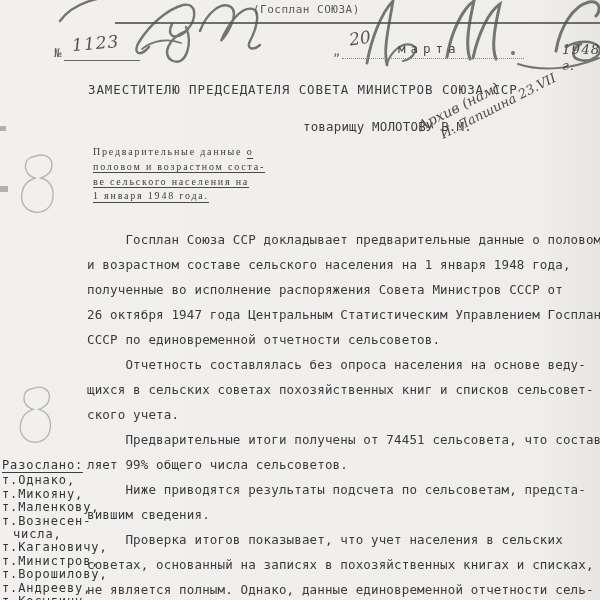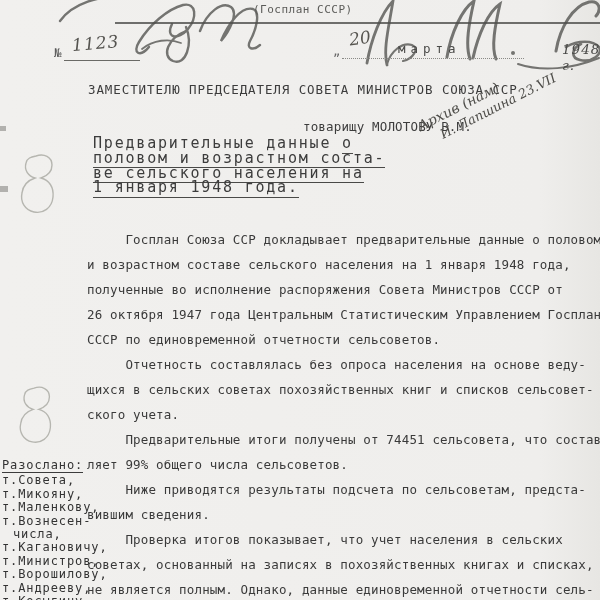--- a/index.html
+++ b/index.html
@@ -23,22 +23,22 @@
   .date-leader{left:342px;top:42px;width:182px;border-bottom:1px dotted #8a8a86;height:16px;}
   .date-month{left:398px;top:41px;font-size:12.5px;letter-spacing:5px;color:#4a4a48;}
   .date-year{left:524px;top:41px;font-family:"DejaVu Serif",serif;font-style:italic;
     font-size:13.5px;color:#4a4a48;letter-spacing:1px;margin-left:38px;}
   .addr1{left:88px;top:82px;font-size:12.5px;letter-spacing:.9px;color:#3c3c3c;}
   .addr2{left:303px;top:119px;font-size:12.5px;letter-spacing:.15px;color:#3c3c3c;}
   .arch-note{left:430px;top:116px;width:180px;transform:rotate(-27deg);
     transform-origin:0 100%;font-family:"DejaVu Serif",serif;font-style:italic;color:#4e4d49;}
   .arch-l1{font-size:14px;}
   .arch-l2{font-size:13px;margin-left:16px;margin-top:2px;}
-  .subject{left:93px;top:136px;font-size:15px;letter-spacing:1.8px;
-    line-height:14.8px;color:#3c3c3c;}
+  .subject{left:93px;top:145px;font-size:10px;letter-spacing:1.8px;
+    line-height:14.8px;color:#3c3c3c;font-family:Liberation Serif, serif;}
   .u{border-bottom:1.5px solid #494947;padding-bottom:.5px;}
   .body-col{left:87px;top:227px;width:560px;font-size:12.5px;letter-spacing:.15px;
     line-height:25px;color:#3a3a3a;}
   .body-col p{margin:0;white-space:pre;}
   .dist{left:2px;top:459px;font-size:12px;letter-spacing:.9px;line-height:13.4px;color:#333;}
   .dist div{white-space:pre;}
   .dist .label{border-bottom:1.5px solid #3c3c3c;display:inline-block;margin-bottom:1px;}
   .dist .indent{padding-left:11px;}
   
   .edge-mark{background:#7e7e7a;opacity:.55;}
@@ -63,21 +63,21 @@
     <path d="M 387,64 C 391,51 402,42 412,45 C 420,48 413,59 403,61" stroke-width="2.2"></path>
 
     <path d="M 447,57 C 451,33 462,9 474,1 C 469,23 465,45 470,59" stroke-width="3"></path>
     <path d="M 473,58 C 478,35 488,12 500,4 C 495,26 491,47 496,59" stroke-width="3"></path>
     <circle cx="513" cy="53" r="2" fill="#5f5f5c" stroke="none"></circle>
     <path d="M 556,51 C 560,27 573,6 589,2 C 599,0 602,9 596,16" stroke-width="3"></path>
     <path d="M 566,47 C 578,40 593,40 599,47 C 603,54 592,63 580,60 C 570,58 572,48 581,44" stroke-width="2.6"></path>
     <path d="M 518,64 C 542,72 572,69 599,58" stroke-width="2"></path>
   </svg>
 
-  <div class="abs type letterhead">(Госплан СССР)</div>
+  <div class="abs type letterhead">(Госплан СОЮЗА)</div>
 
   <div class="abs toprule"></div>
 
   <div class="abs num-label type">№</div>
   <div class="abs num-value">1123</div>
   <div class="abs num-line"></div>
 
   <div class="abs date-leader"></div>
   <div class="abs date-quote type">„</div>
   <div class="abs date-day">20</div>
@@ -112,21 +112,21 @@
 ляет 99% общего числа сельсоветов.</p>
     <p>     Ниже приводятся результаты подсчета по сельсоветам, предста-
 вившим сведения.</p>
     <p>     Проверка итогов показывает, что учет населения в сельских
 советах, основанный на записях в похозяйственных книгах и списках,
 не является полным. Однако, данные единовременной отчетности сель-</p>
   </div>
 
   <div class="abs dist type">
     <div><span class="label">Разослано:</span></div>
-    <div>т.Совета,</div>
+    <div>т.Однако,</div>
     <div>т.Микояну,</div>
     <div>т.Маленкову,</div>
     <div>т.Вознесен-</div>
     <div class="indent">числа,</div>
     <div>т.Кагановичу,</div>
     <div>т.Министров,</div>
     <div>т.Ворошилову,</div>
     <div>т.Андрееву,</div>
     <div>т.Косыгину</div>
   </div>

